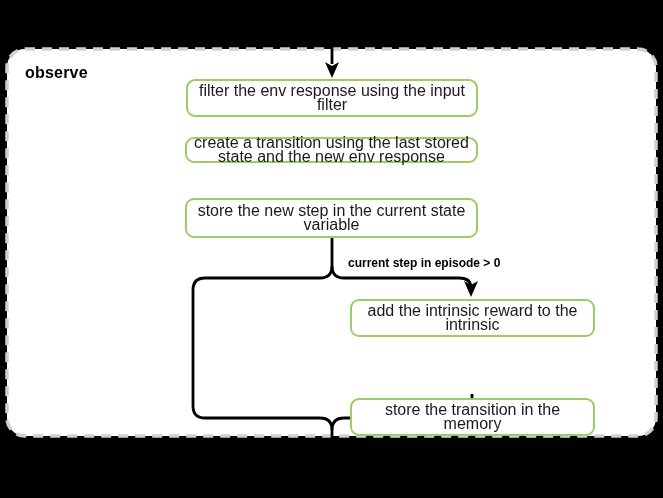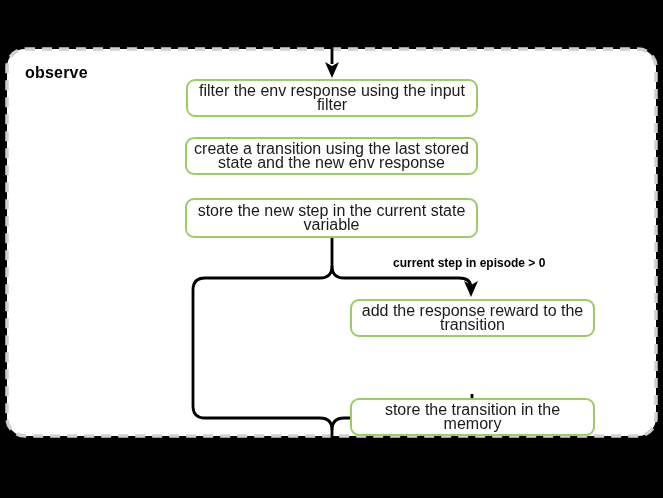--- a/index.html
+++ b/index.html
@@ -58,32 +58,31 @@
     display: flex;
     align-items: center;
     justify-content: center;
     text-align: center;
     font-size: 16px;
     line-height: 14px;
     color: var(--text, #1a1a1a);
     padding: 2px 6px;
   }
   .node-1 { left: 186px; top: 79px;  width: 292px; height: 38px; }
-  .node-2 { left: 185px; top: 137px; width: 293px; height: 38px; }
+  .node-2 { left: 185px; top: 137px; width: 293px; height: 26px; }
   .node-3 { left: 185px; top: 198px; width: 293px; height: 40px; }
   .node-4 { left: 350px; top: 299px; width: 245px; height: 38px; }
   .node-5 { left: 350px; top: 358px; width: 245px; height: 38px; margin-top: 40px; }
   .condition-label {
     position: absolute;
     left: 348px; top: 256px;
     font-size: 12px;
     font-weight: 700;
     color: #000;
     white-space: nowrap;
-    margin-left: 45px;
   }
 </style>
 </head>
 <body>
 
 <div class="stage">
 
   <svg class="diagram-svg" viewBox="0 0 663 498">
 
     <rect class="container-rect" x="7" y="49" width="649" height="387" rx="18"></rect>
@@ -109,20 +108,20 @@
     <span>create a transition using the last stored state and the new env response</span>
   </div>
 
   <div class="node node-3">
     <span>store the new step in the current state variable</span>
   </div>
 
   <div class="condition-label">current step in episode &gt; 0</div>
 
   <div class="node node-4">
-    <span>add the response reward to the transition</span>
+    <span>add the intrinsic reward to the intrinsic</span>
   </div>
 
   <div class="node node-5">
     <span>store the transition in the memory</span>
   </div>
 
 </div>
 
 </body></html>

